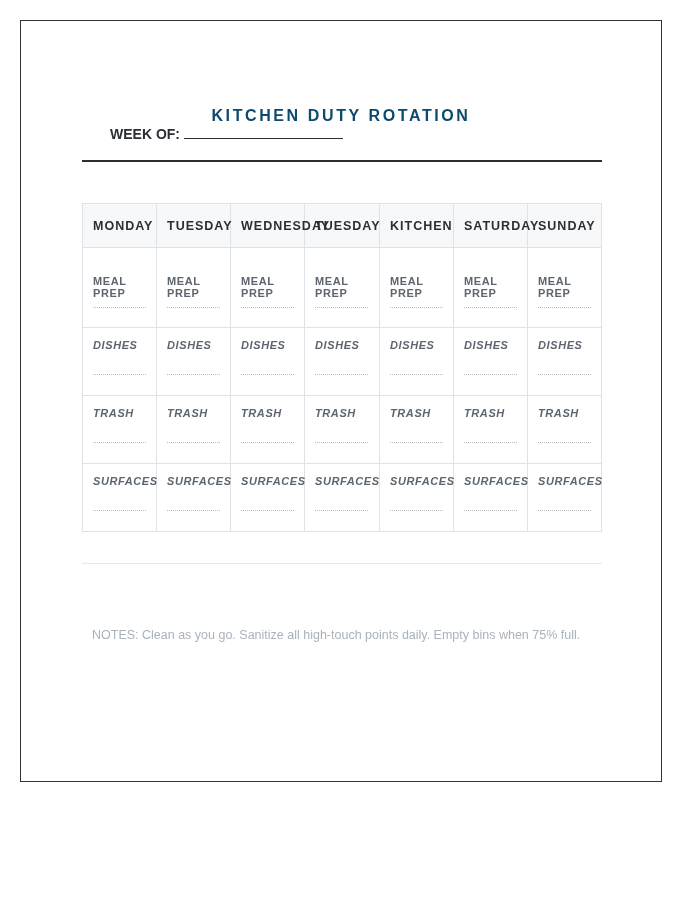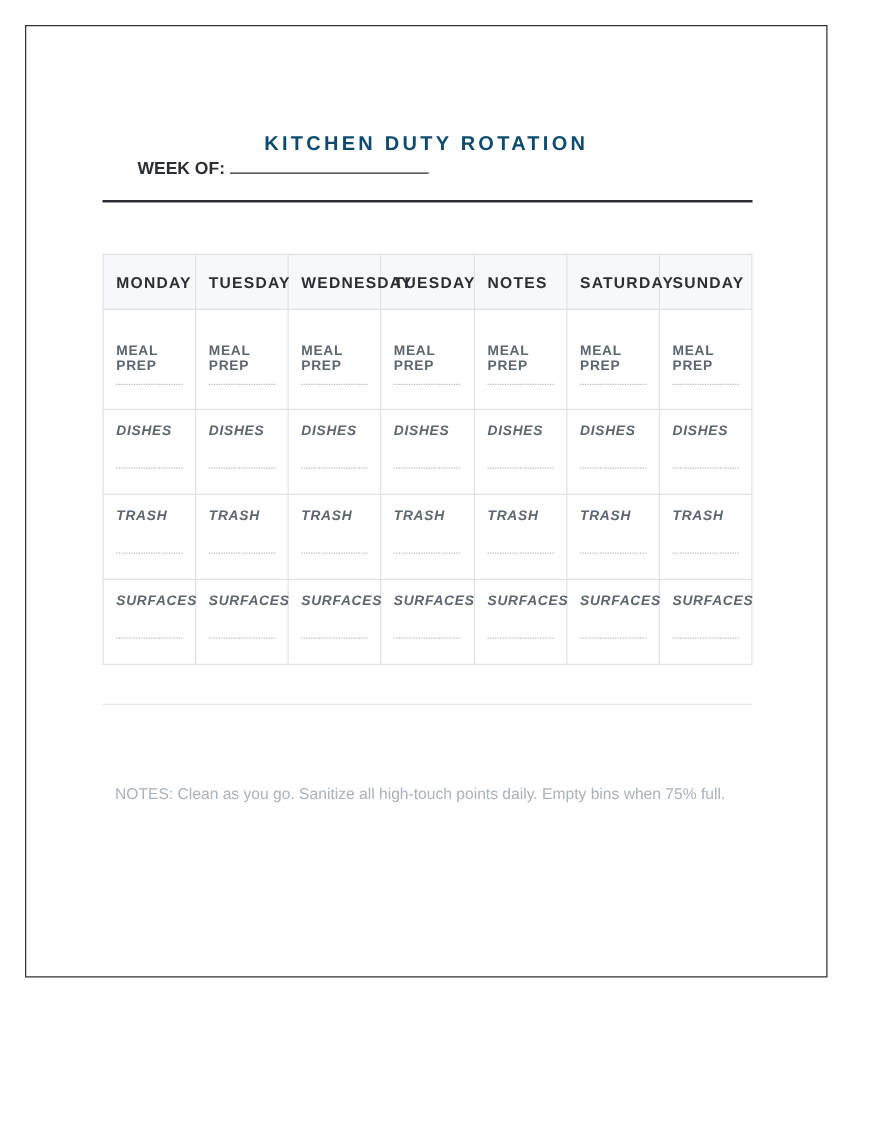--- a/index.html
+++ b/index.html
@@ -89,21 +89,21 @@
         <col style="width:74px">
         <col style="width:74px">
         <col style="width:74px">
     </colgroup>
     <thead>
       <tr>
         <th>MONDAY</th>
         <th>TUESDAY</th>
         <th>WEDNESDAY</th>
         <th>TUESDAY</th>
-        <th>NOTES</th>
+        <th>KITCHEN</th>
         <th>SATURDAY</th>
         <th>SUNDAY</th>
       </tr>
     </thead>
     <tbody>
       <tr class="r-meal">
         <td>
             <span class="task wrap">MEAL PREP</span>
             <span class="dots"></span>
           </td>

